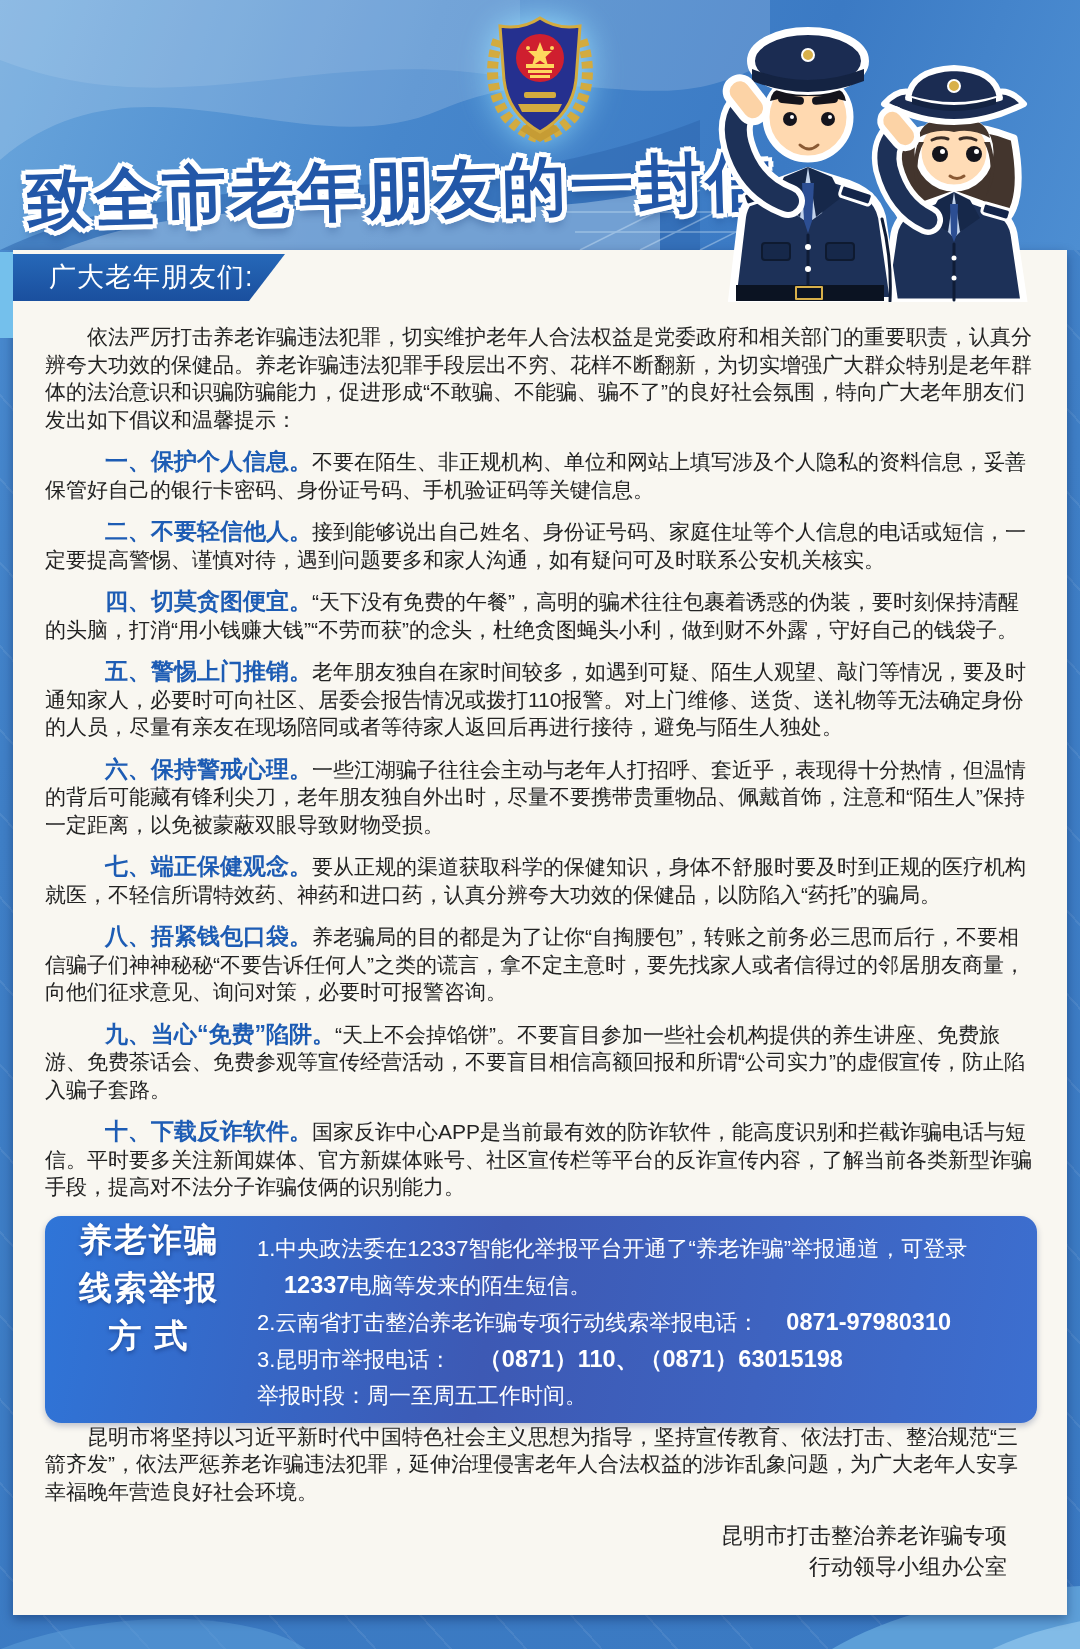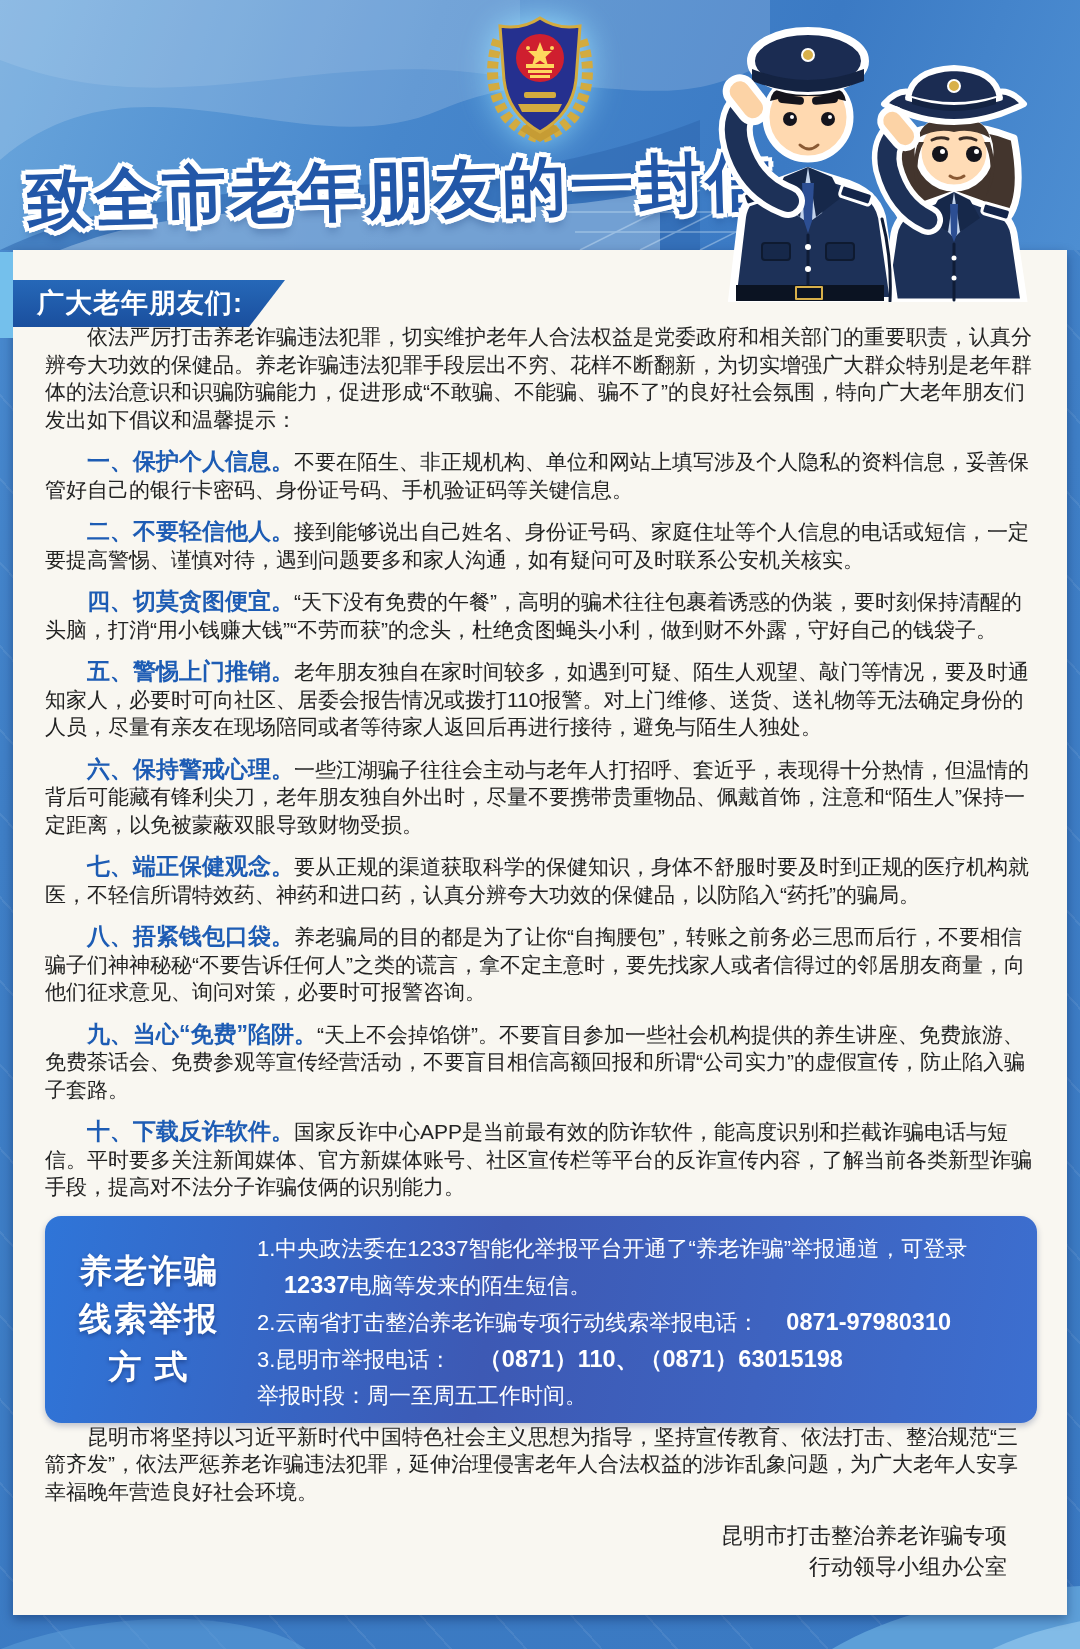--- a/index.html
+++ b/index.html
@@ -21,35 +21,35 @@
     font-size:64px;font-weight:bold;color:#2257a8;letter-spacing:4px;white-space:nowrap;
     transform:rotate(-1.5deg);
     text-shadow:-4px -4px 0 #fff,4px -4px 0 #fff,-4px 4px 0 #fff,4px 4px 0 #fff,
       0 -5px 0 #fff,0 5px 0 #fff,-5px 0 0 #fff,5px 0 0 #fff,0 8px 8px rgba(10,40,100,.35);}
   .officer-m{position:absolute;left:688px;top:4px;width:312px;height:298px;z-index:6;}
   .officer-f{position:absolute;left:854px;top:42px;width:226px;height:260px;z-index:5;}
   
   .card{position:absolute;left:13px;top:250px;width:1054px;height:1365px;z-index:2;
     background:#f9f7f1;box-shadow:0 4px 10px rgba(5,25,70,.4);}
   .cyan-accent{position:absolute;left:0;top:252px;width:13px;height:86px;background:#74c0ec;z-index:3;}
-  .banner{position:absolute;left:13px;top:280px;width:272px;height:47px;z-index:7;
+  .banner{position:absolute;left:13px;top:254px;width:272px;height:47px;z-index:7;
     background:linear-gradient(180deg,#2668b8,#1a4f9e);
     clip-path:polygon(0 0,100% 0,calc(100% - 36px) 100%,0 100%);
-    color:#fff;font-size:27px;font-weight:bold;line-height:47px;
-    padding-left:24px;box-sizing:border-box;letter-spacing:1px;}
+    color:#fff;font-size:27px;font-weight:normal;line-height:47px;
+    padding-left:36px;box-sizing:border-box;letter-spacing:1px;}
   
   .content{position:absolute;left:45px;top:323px;width:992px;z-index:7;
     color:#232323;font-size:21px;line-height:27.5px;}
   .content p{margin:0 0 15px;text-indent:2em;}
-  .pt-title{color:#1d5cb4;font-weight:bold;font-size:23px;}
+  .pt-title{color:#1d5cb4;font-weight:bold;font-size:23px;margin-left:18px;}
   
   .report-box{margin-top:4px;width:100%;box-sizing:border-box;border-radius:16px;
     background:linear-gradient(100deg,#2f75d8 0%,#3d59b4 45%,#3e63c0 72%,#3c6fd0 100%);
     display:flex;color:#fff;min-height:180px;box-shadow:0 3px 6px rgba(10,30,90,.25);}
-  .box-label{width:208px;display:flex;flex-direction:column;justify-content:center;
+  .box-label{width:208px;display:flex;flex-direction:column;justify-content:flex-start;
     align-items:center;font-size:33px;font-weight:bold;line-height:48px;letter-spacing:2px;
     text-shadow:0 2px 4px rgba(0,20,70,.4);}
   .box-lines{flex:1;padding:15px 26px 9px 4px;font-size:22px;line-height:36px;}
   .num{font-weight:bold;font-size:23.5px;margin-left:27px;}
   .closing{margin-top:14px;}
   .signature{text-align:right;padding-right:30px;font-size:22px;line-height:31px;margin-top:8px;}
   
   .wave{position:absolute;border-radius:50%;z-index:1;}
   .wave1{left:760px;top:1585px;width:720px;height:320px;background:#5d9fd8;}
   .wave2{left:920px;top:1612px;width:520px;height:240px;background:#82bbe7;}

